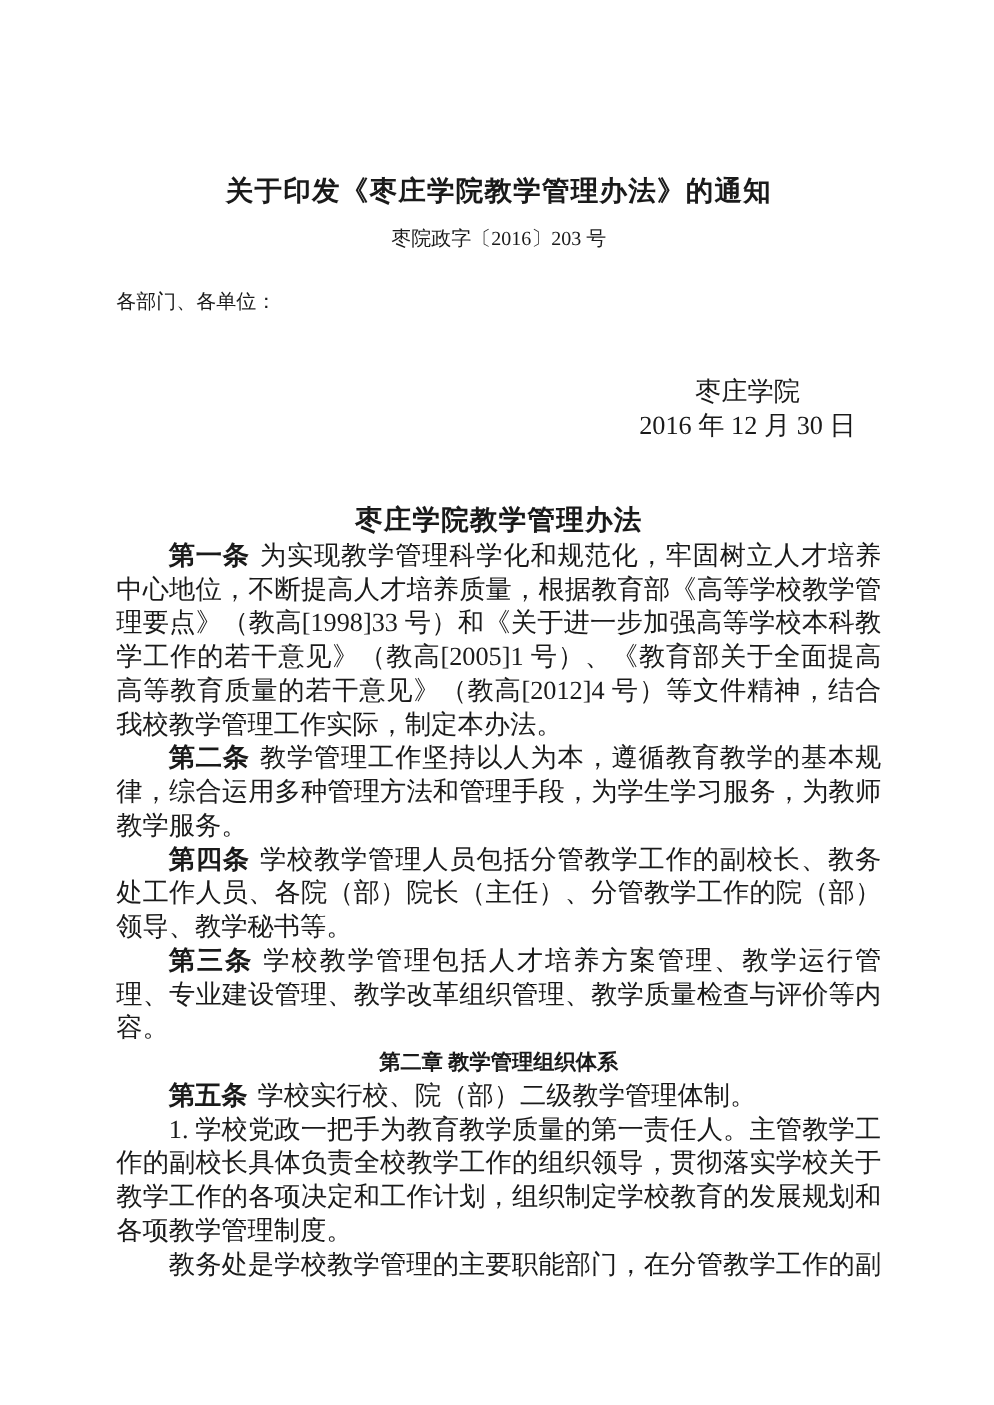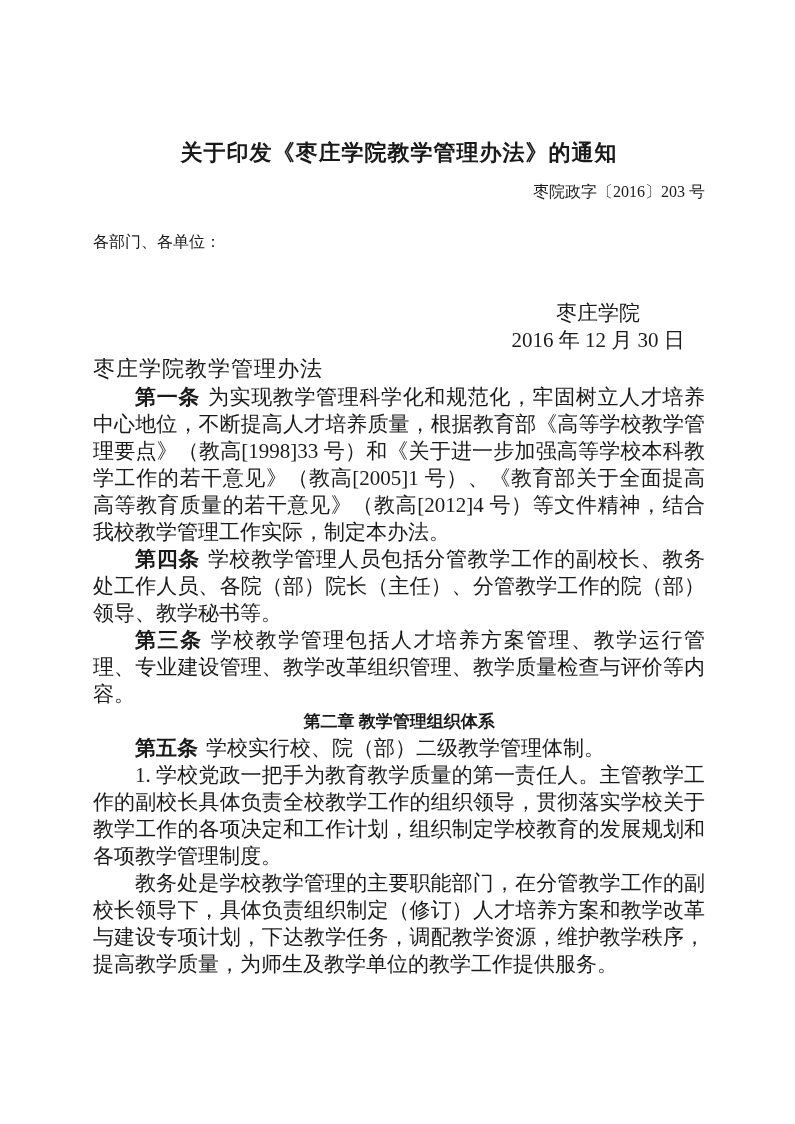--- a/index.html
+++ b/index.html
@@ -18,21 +18,21 @@
 
   .notice-title {
     font-size: 22px;
     font-weight: bold;
     text-align: center;
     line-height: 30px;
     letter-spacing: 1px;
   }
   .doc-number {
     font-size: 16px;
-    text-align: right;
+    text-align: center;
     line-height: 22px;
     margin-top: 13px;
   }
   .salutation {
     font-size: 16px;
     line-height: 27px;
     margin-top: 25px;
   }
   .body-text {
     font-size: 16.5px;
@@ -43,23 +43,25 @@
   .sign-block {
     margin-top: 45px;
     width: 214px;
     margin-left: auto;
     text-align: center;
     font-size: 21px;
     line-height: 27px;
   }
   .reg-title {
     font-size: 22px;
-    font-weight: normal;
+    font-weight: bold;
+    text-align: center;
     line-height: 30px;
     letter-spacing: 1px;
+    margin-top: 47px;
   }
   .chapter-heading {
     font-size: 17px;
     font-weight: bold;
     text-align: center;
     line-height: 27px;
     margin-top: 34px;
     margin-bottom: 7px;
   }
   .chapter-heading.on-grid { margin-top: 0; margin-bottom: 0; }
@@ -93,20 +95,21 @@
     <div class="sign-block">
       <div>枣庄学院</div>
       <div>2016 年 12 月 30 日</div>
     </div>
 
     <h2 class="reg-title">枣庄学院教学管理办法</h2>
 
 
     <p class="article"><strong>第一条</strong><span>为实现教学管理科学化和规范化，牢固树立人才培养中心地位，不断提高人才培养质量，根据教育部《高等学校教学管理要点》（教高[1998]33 号）和《关于进一步加强高等学校本科教学工作的若干意见》（教高[2005]1 号）、《教育部关于全面提高高等教育质量的若干意见》（教高[2012]4 号）等文件精神，结合我校教学管理工作实际，制定本办法。</span></p>
 
+    <p class="article"><strong>第二条</strong><span>教学管理工作坚持以人为本，遵循教育教学的基本规律，综合运用多种管理方法和管理手段，为学生学习服务，为教师教学服务。</span></p>
 
     <p class="article"><strong>第四条</strong><span>学校教学管理人员包括分管教学工作的副校长、教务处工作人员、各院（部）院长（主任）、分管教学工作的院（部）领导、教学秘书等。</span></p>
 
     <p class="article"><strong>第三条</strong><span>学校教学管理包括人才培养方案管理、教学运行管理、专业建设管理、教学改革组织管理、教学质量检查与评价等内容。</span></p>
 
     <h3 class="chapter-heading on-grid">第二章 教学管理组织体系</h3>
 
     <p class="article"><strong>第五条</strong><span>学校实行校、院（部）二级教学管理体制。</span></p>
 
     <p class="article"><span>1. 学校党政一把手为教育教学质量的第一责任人。主管教学工作的副校长具体负责全校教学工作的组织领导，贯彻落实学校关于教学工作的各项决定和工作计划，组织制定学校教育的发展规划和各项教学管理制度。</span></p>

